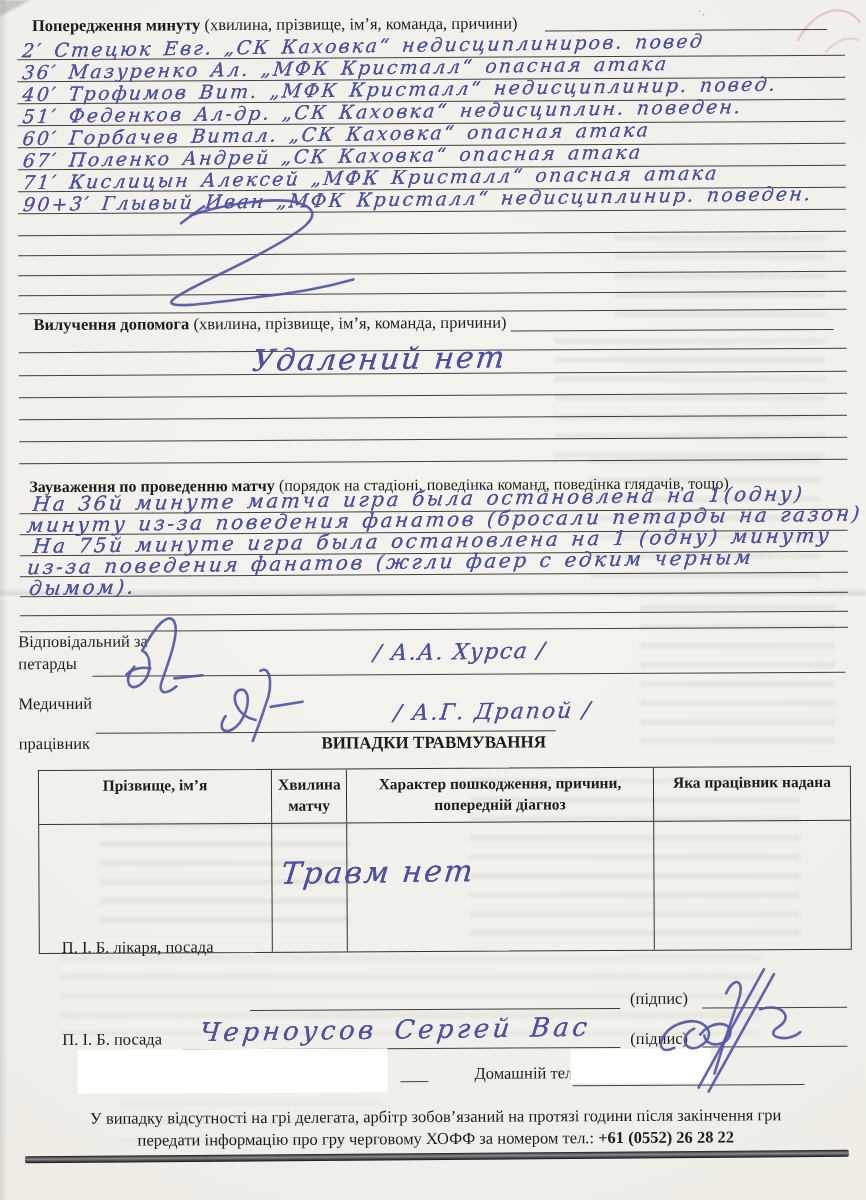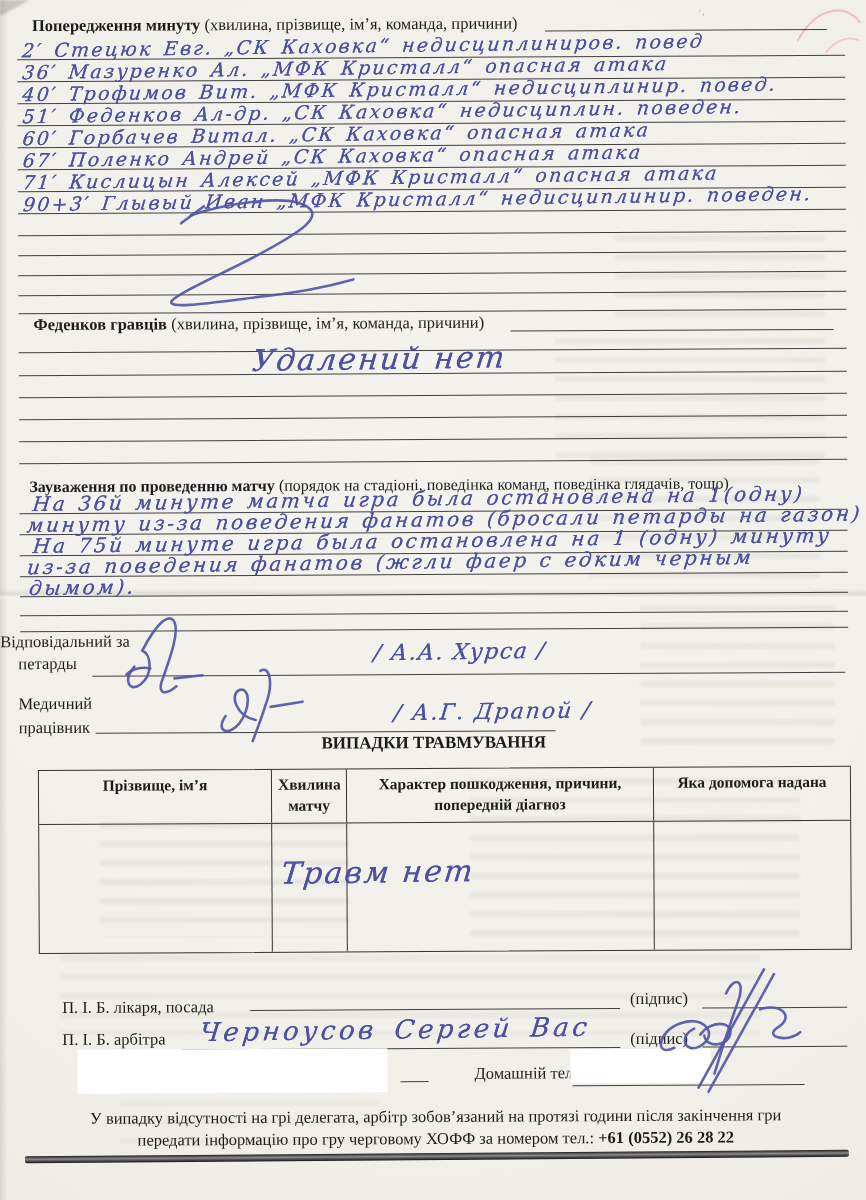--- a/index.html
+++ b/index.html
@@ -108,21 +108,21 @@
     <div class="rl" style="top:253px;"></div>
     <div class="rl" style="top:273px;"></div>
     <div class="rl" style="top:293px;"></div>
     <div class="rl" style="top:311px;"></div>
     <svg class="sig" style="left:148px;top:192px;width:230px;height:125px;">
       <path d="M 35 30 L 58 13"></path>
       <path d="M 45 22 C 80 10, 132 4, 152 10 C 188 21, 150 42, 110 63 C 74 82, 30 100, 25 108 C 22 116, 62 110, 112 104 C 152 100, 182 94, 207 87"></path>
     </svg>
 
     <div class="lbl" style="left:35px;top:313px;">
-      <span class="b">Феденков гравців</span>
+      <span class="b">Вилучення допомога</span>
       <span>(хвилина, прізвище, ім’я, команда, причини)</span>
     </div>
     <div class="rl" style="left:512px;width:323px;top:331px;"></div>
 
     <div class="rl" style="top:350px;"></div>
     <div class="rl" style="top:373px;"></div>
     <div class="rl" style="top:395px;"></div>
     <div class="rl" style="top:417px;"></div>
     <div class="rl" style="top:439px;"></div>
     <div class="rl" style="top:461px;"></div>
@@ -139,66 +139,66 @@
     <div class="rl" style="top:594px;"></div>
     <div class="rl" style="top:613px;"></div>
     <div class="rl" style="top:629px;"></div>
 
     <div class="hw hw-remark" style="left:32px;top:490px;">На 36й минуте матча игра была остановлена на 1(одну)</div>
     <div class="hw hw-remark" style="left:26px;top:511px;">минуту из-за поведения фанатов (бросали петарды на газон)</div>
     <div class="hw hw-remark" style="left:32px;top:532px;">На 75й минуте игра была остановлена на 1 (одну) минуту</div>
     <div class="hw hw-remark" style="left:26px;top:553px;">из-за поведения фанатов (жгли фаер с едким черным</div>
     <div class="hw hw-remark" style="left:28px;top:574px;">дымом).</div>
 
-    <div class="lbl" style="left:0;top:630px;">
+    <div class="lbl" style="left:18px;top:630px;">
       <span>Відповідальний за</span>
     </div>
     <div class="lbl" style="left:18px;top:652px;">петарды</div>
     <div class="rl" style="left:92px;width:753px;top:674px;"></div>
     <svg class="sig" style="left:112px;top:603px;width:105px;height:98px;">
       <path d="M 22 62 C 10 76, 17 88, 28 80 C 41 70, 39 50, 30 46 C 44 20, 56 8, 62 17 C 68 28, 56 58, 49 78 C 46 88, 52 92, 64 82"></path>
       <path d="M 14 70 C 20 64, 30 62, 38 64"></path>
       <path d="M 62 74 L 90 71"></path>
     </svg>
     <div class="hw" style="left:372px;top:640px;font-size:22px;letter-spacing:1.5px;">/ А.А. Хурса /</div>
 
     <div class="lbl" style="left:18px;top:692px;">Медичний</div>
-    <div class="lbl" style="left:18px;top:716px;">працівник</div>
+    <div class="lbl" style="left:18px;top:732px;">працівник</div>
     <div class="rl" style="left:95px;width:460px;top:731px;"></div>
     <svg class="sig" style="left:208px;top:660px;width:125px;height:82px;">
       <path d="M 17 55 C 6 70, 20 76, 31 62 C 43 45, 41 26, 31 29 C 21 33, 27 55, 47 59"></path>
       <path d="M 52 10 C 62 4, 65 24, 57 44 C 52 60, 47 72, 44 80"></path>
       <path d="M 62 46 L 94 41"></path>
     </svg>
     <div class="hw" style="left:392px;top:700px;font-size:22px;letter-spacing:2px;">/ А.Г. Драпой /</div>
 
     <div class="lbl b" style="left:0;top:733px;width:866px;text-align:center;font-size:17px;">ВИПАДКИ ТРАВМУВАННЯ</div>
 
     <div class="tbl">
       <div class="tbl-head">
         <div class="hc c1">Прізвище, ім’я</div>
         <div class="hc c2">Хвилина матчу</div>
         <div class="hc c3">Характер пошкодження, причини, попередній діагноз</div>
-        <div class="hc c4">Яка допомога надана</div>
+        <div class="hc c4">Яка працівник надана</div>
       </div>
       <div class="tbl-body">
         <div class="bc c1"></div>
         <div class="bc c2"></div>
         <div class="bc c3"></div>
         <div class="bc c4"></div>
       </div>
     </div>
     <div class="hw" style="left:278px;top:855px;font-size:30px;letter-spacing:2px;">Травм нет</div>
 
-    <div class="lbl" style="left:60px;top:996px;">П. І. Б. лікаря, посада</div>
+    <div class="lbl" style="left:60px;top:936px;">П. І. Б. лікаря, посада</div>
     <div class="rl" style="left:248px;width:370px;top:1009px;"></div>
     <div class="lbl" style="left:628px;top:990px;">(підпис)</div>
     <div class="rl" style="left:700px;width:145px;top:1009px;"></div>
 
-    <div class="lbl" style="left:60px;top:1028px;">П. І. Б. арбітра</div>
+    <div class="lbl" style="left:60px;top:1028px;">П. І. Б. посада</div>
     <div class="rl" style="left:180px;width:438px;top:1048px;"></div>
     <div class="hw" style="left:196px;top:1016px;font-size:26px;letter-spacing:3.5px;word-spacing:6px;">Черноусов Сергей Вас</div>
     <div class="lbl" style="left:628px;top:1030px;">(підпис)</div>
     <div class="rl" style="left:700px;width:145px;top:1048px;"></div>
 
     <svg class="sig" style="left:640px;top:963px;width:185px;height:135px;z-index:5;">
       <path d="M 32 86 C 12 96, 15 70, 37 62 C 62 52, 78 74, 57 85 C 42 92, 36 74, 52 67"></path>
       <path d="M 58 73 C 68 59, 90 59, 88 72 C 86 85, 64 87, 62 74"></path>
       <path d="M 84 32 C 92 14, 104 18, 96 40 C 88 62, 78 92, 72 112"></path>
       <path d="M 56 126 L 122 8"></path>

